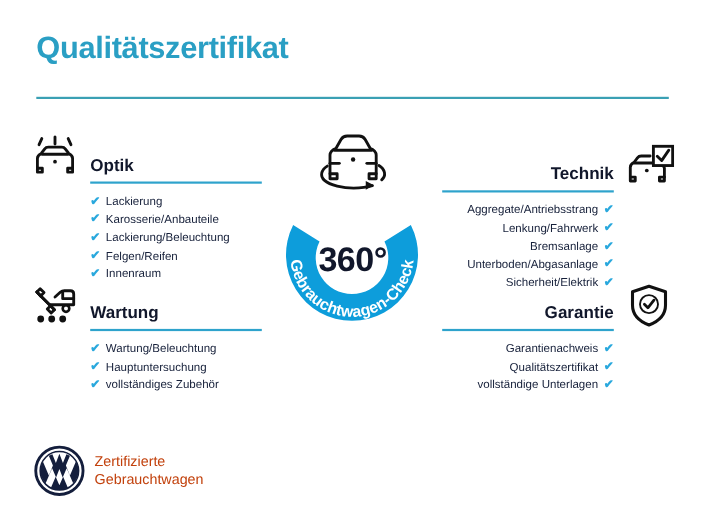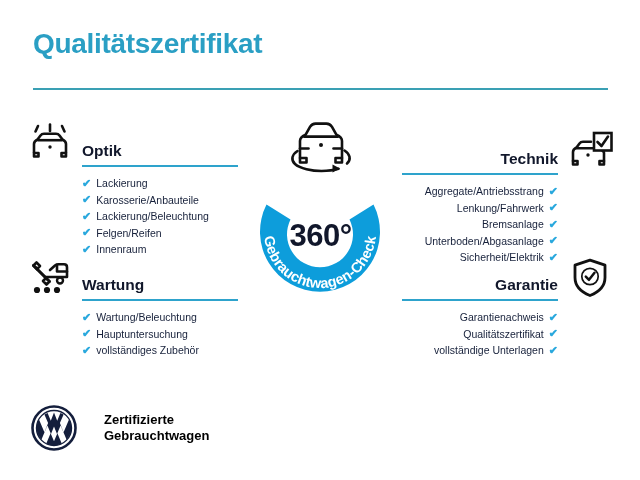--- a/index.html
+++ b/index.html
@@ -145,25 +145,25 @@
   
   .footer-logo {
     position: absolute;
     left: 30px;
     top: 404px;
     display: flex;
     align-items: center;
   }
   .vw-mark { width: 48px; height: 48px; }
   .footer-text {
-    margin-left: 26px;
+    margin-left: 8px;
     font-size: 13px;
-    font-weight: bold;
+    font-weight: normal;
     line-height: 16px;
-    color: #000000;
+    color: #c2410c;
   }
 </style>
 </head>
 <body>
 
 <div class="page-title">Qualitätszertifikat</div>
 <div class="header-rule"></div>
 
 <div class="section left sec-optik">
   <div class="sec-head">

